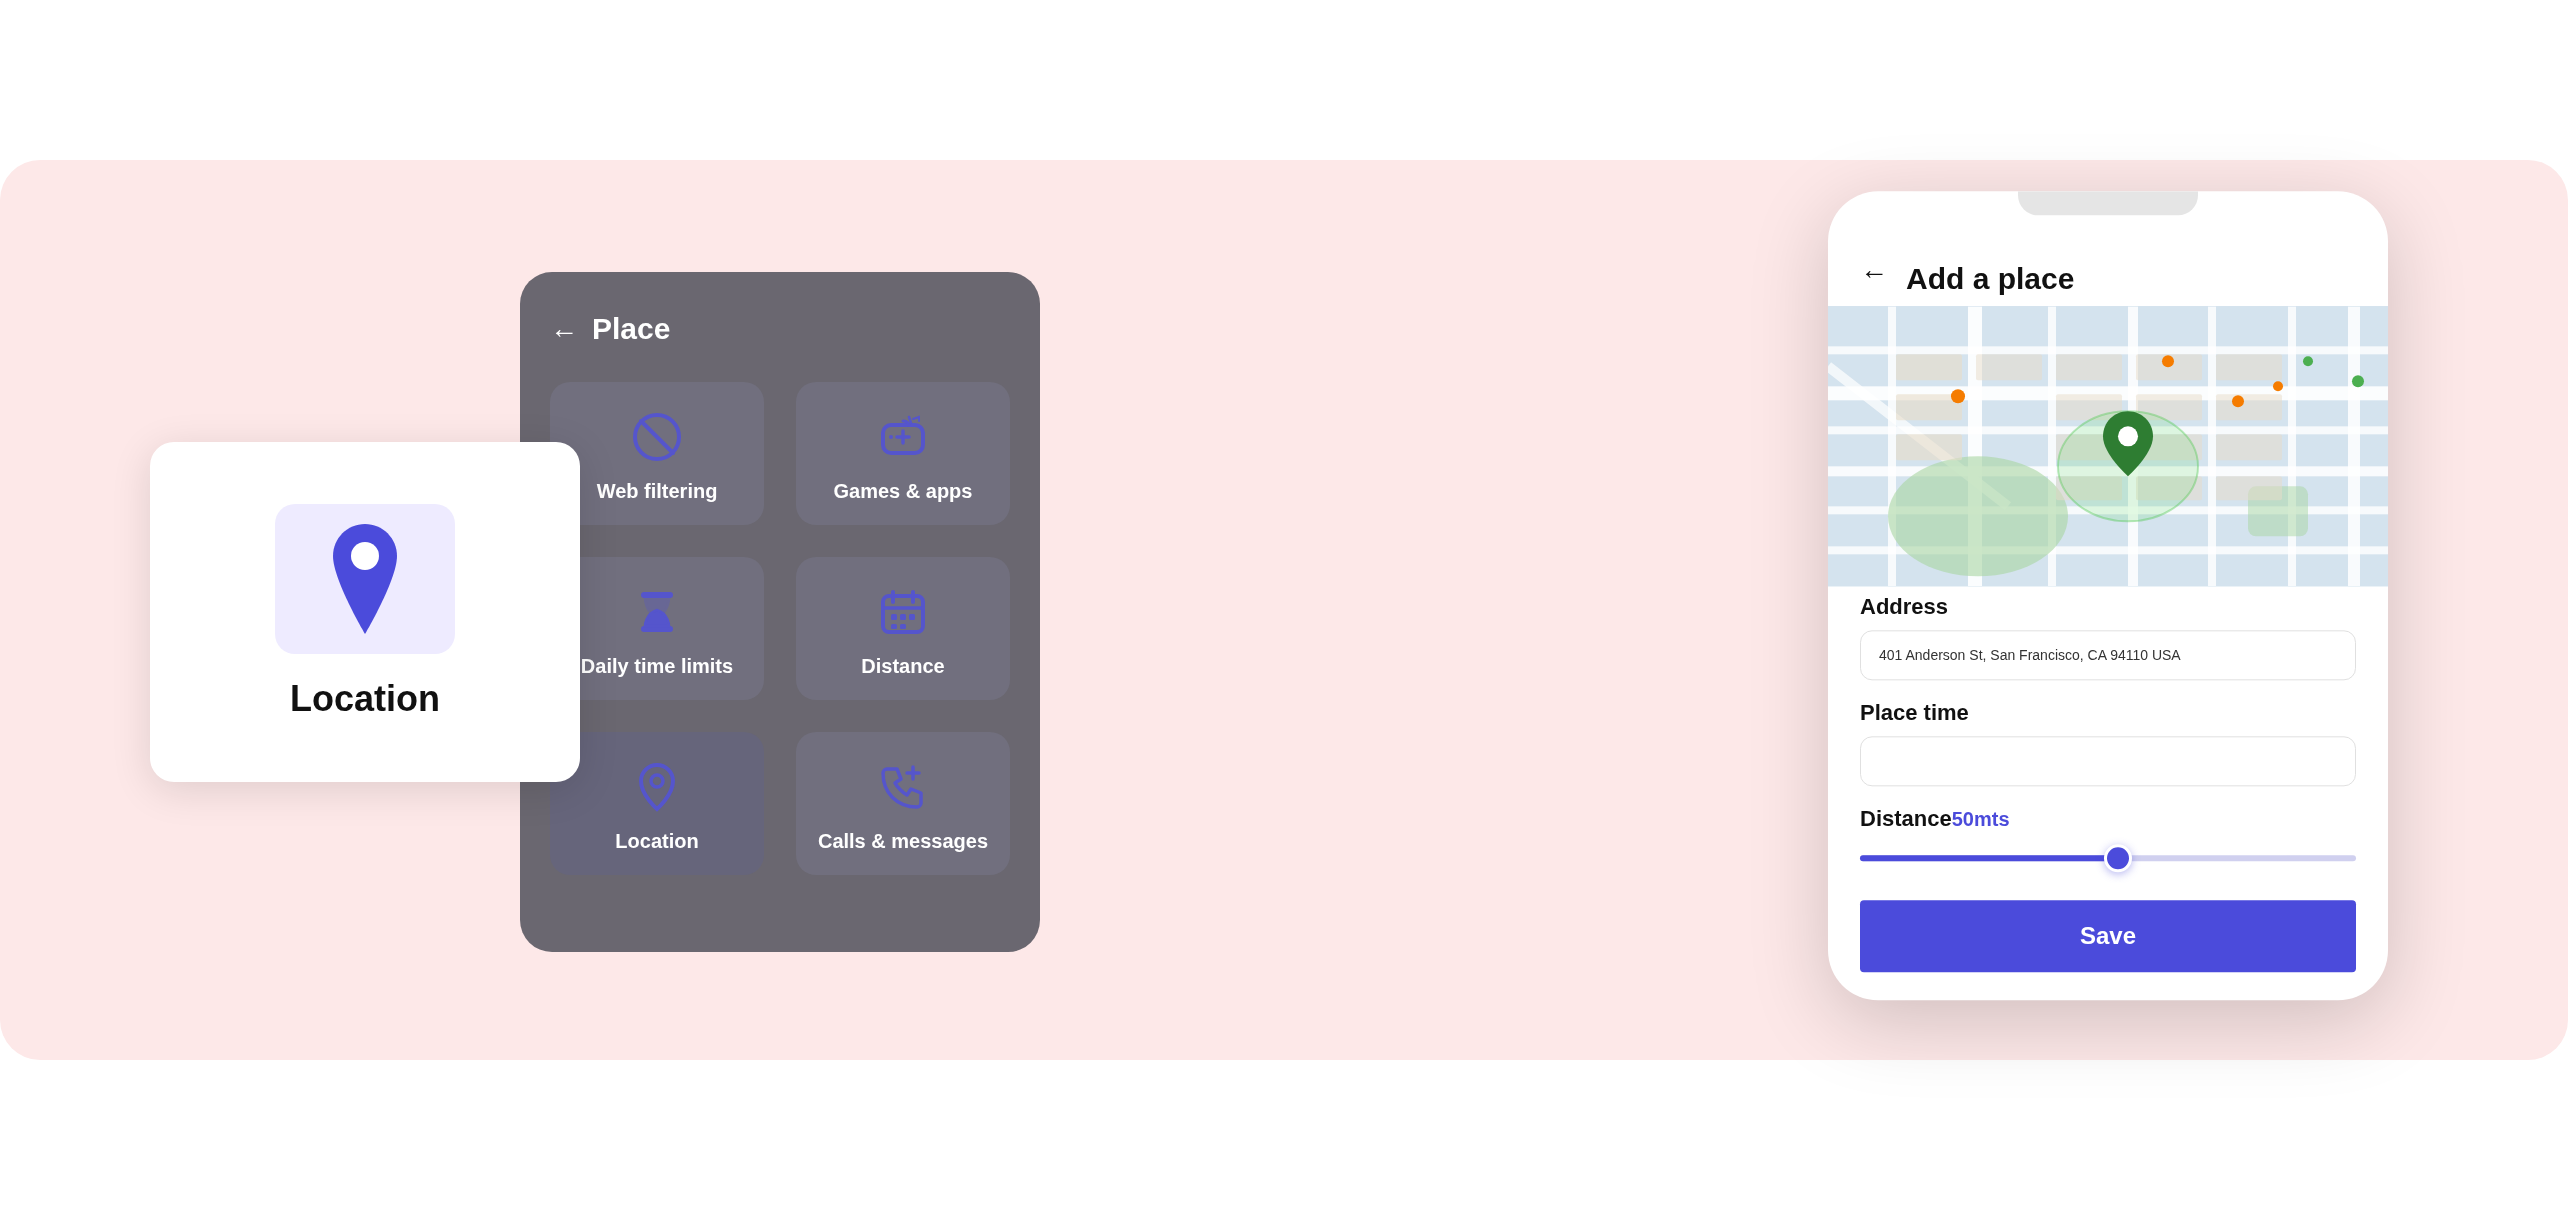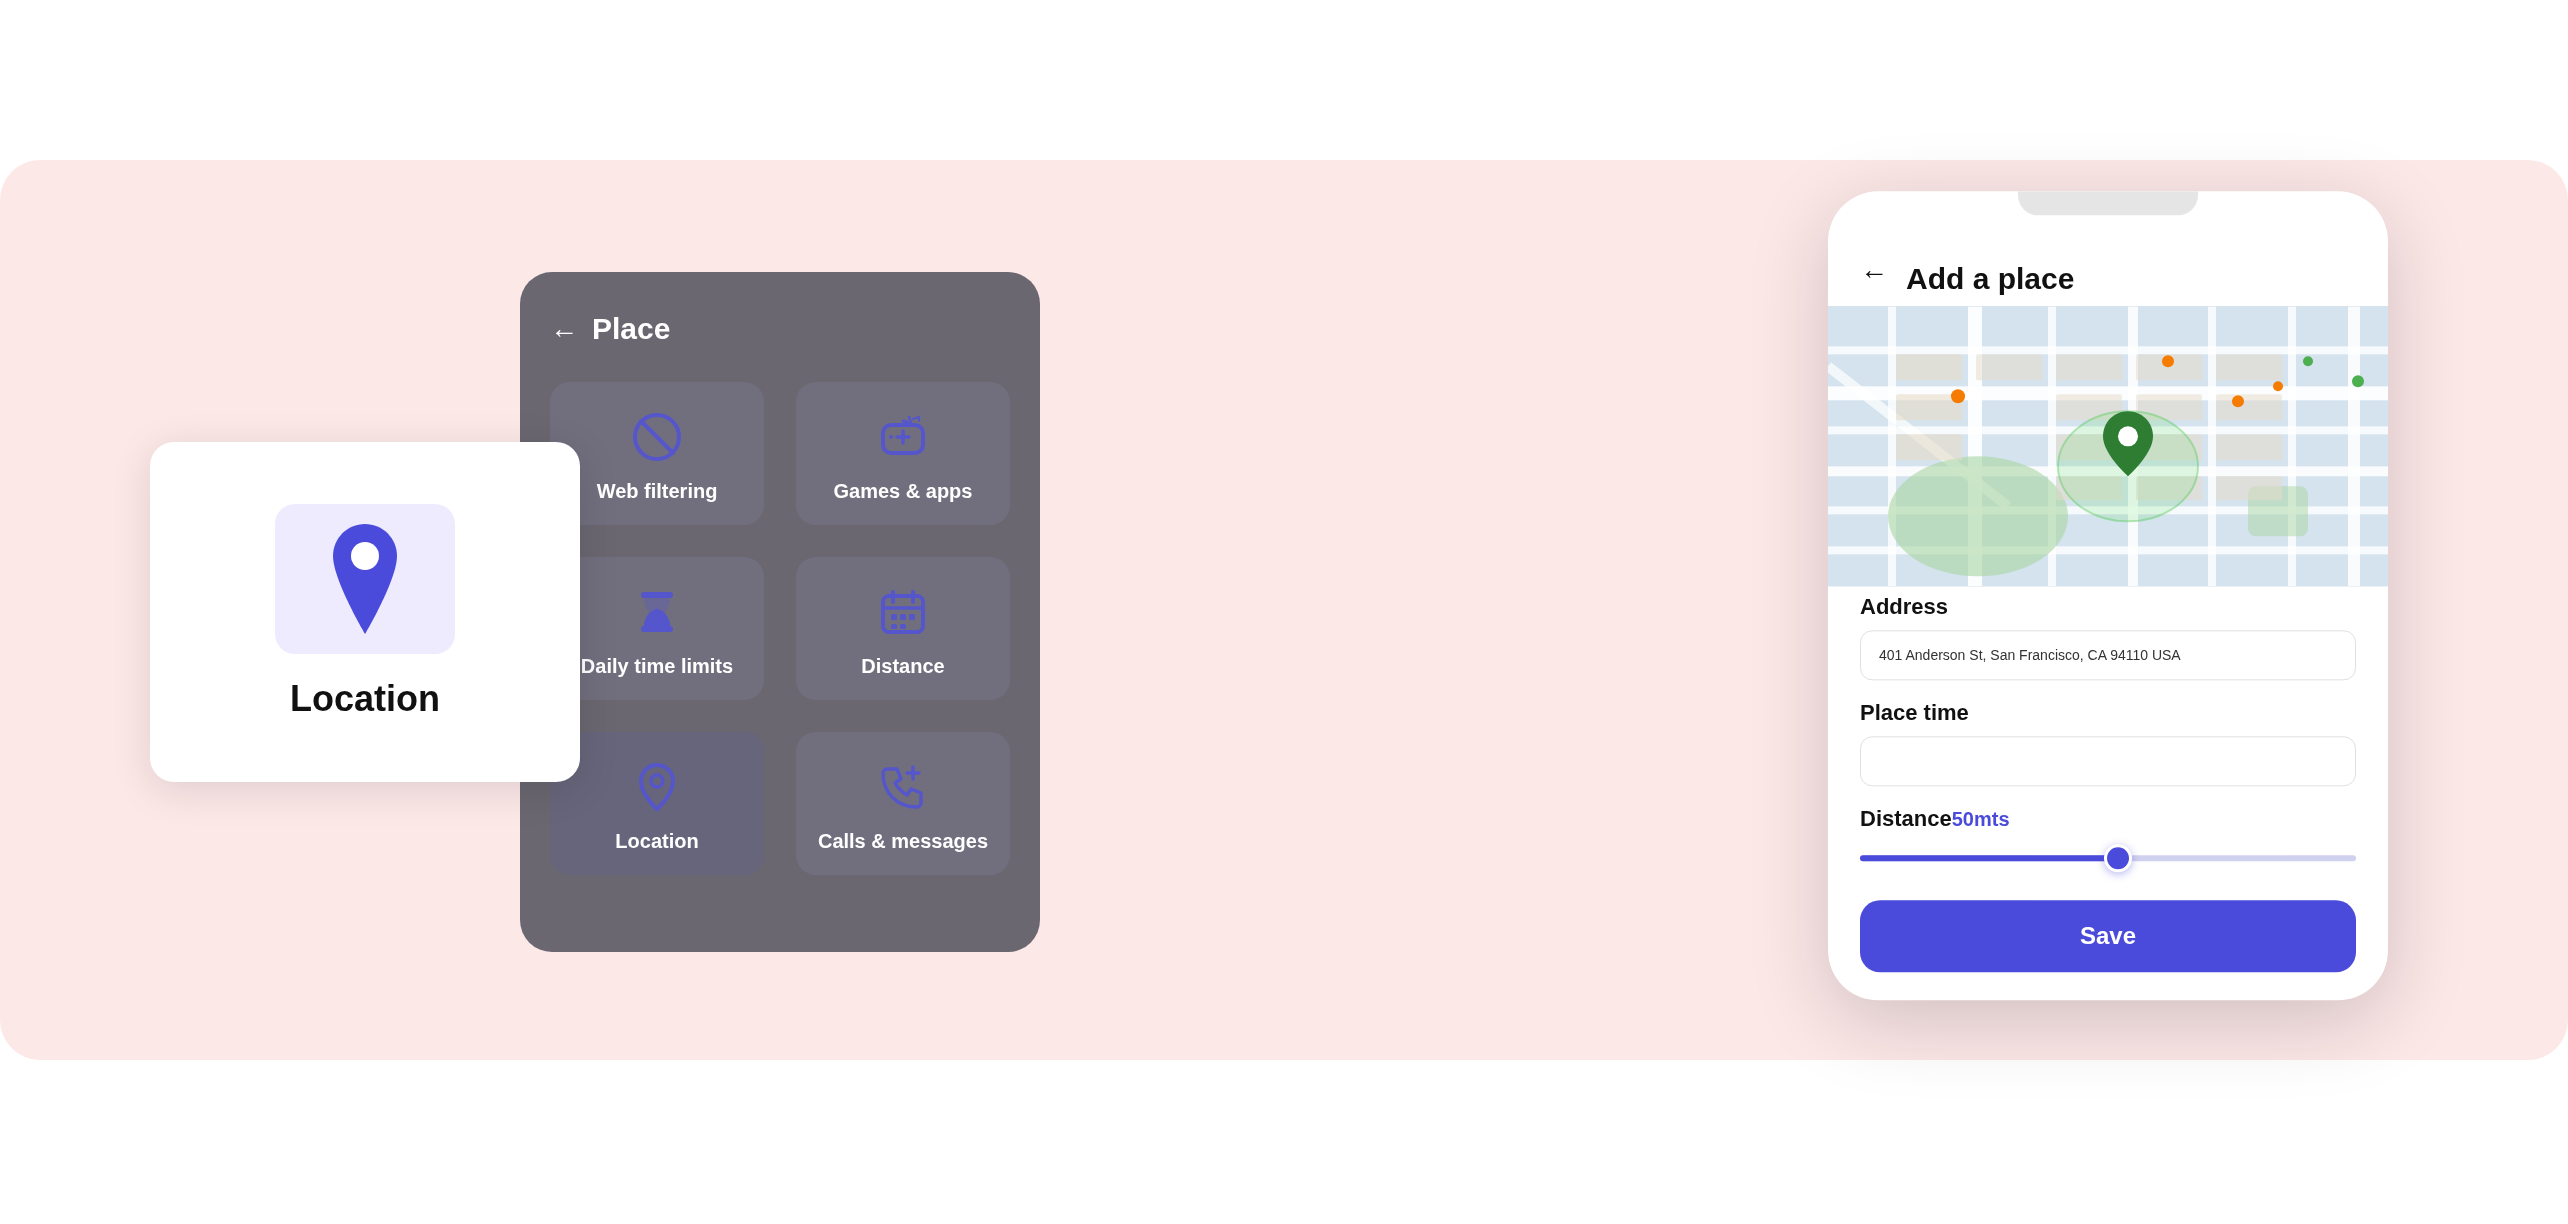--- a/index.html
+++ b/index.html
@@ -284,21 +284,21 @@
       border-radius: 50%;
       border: 3px solid #fff;
       box-shadow: 0 2px 8px rgba(75,75,219,0.4);
     }
 
     .save-btn {
       width: 100%;
       background: #4b4bdb;
       color: #fff;
       border: none;
-      border-radius: 20px;
+      border-radius: 4px;
       padding: 22px;
       font-size: 24px;
       font-weight: 700;
       cursor: pointer;
     }
 
     
     .map-svg {
       position: absolute;
       top: 0; left: 0;

